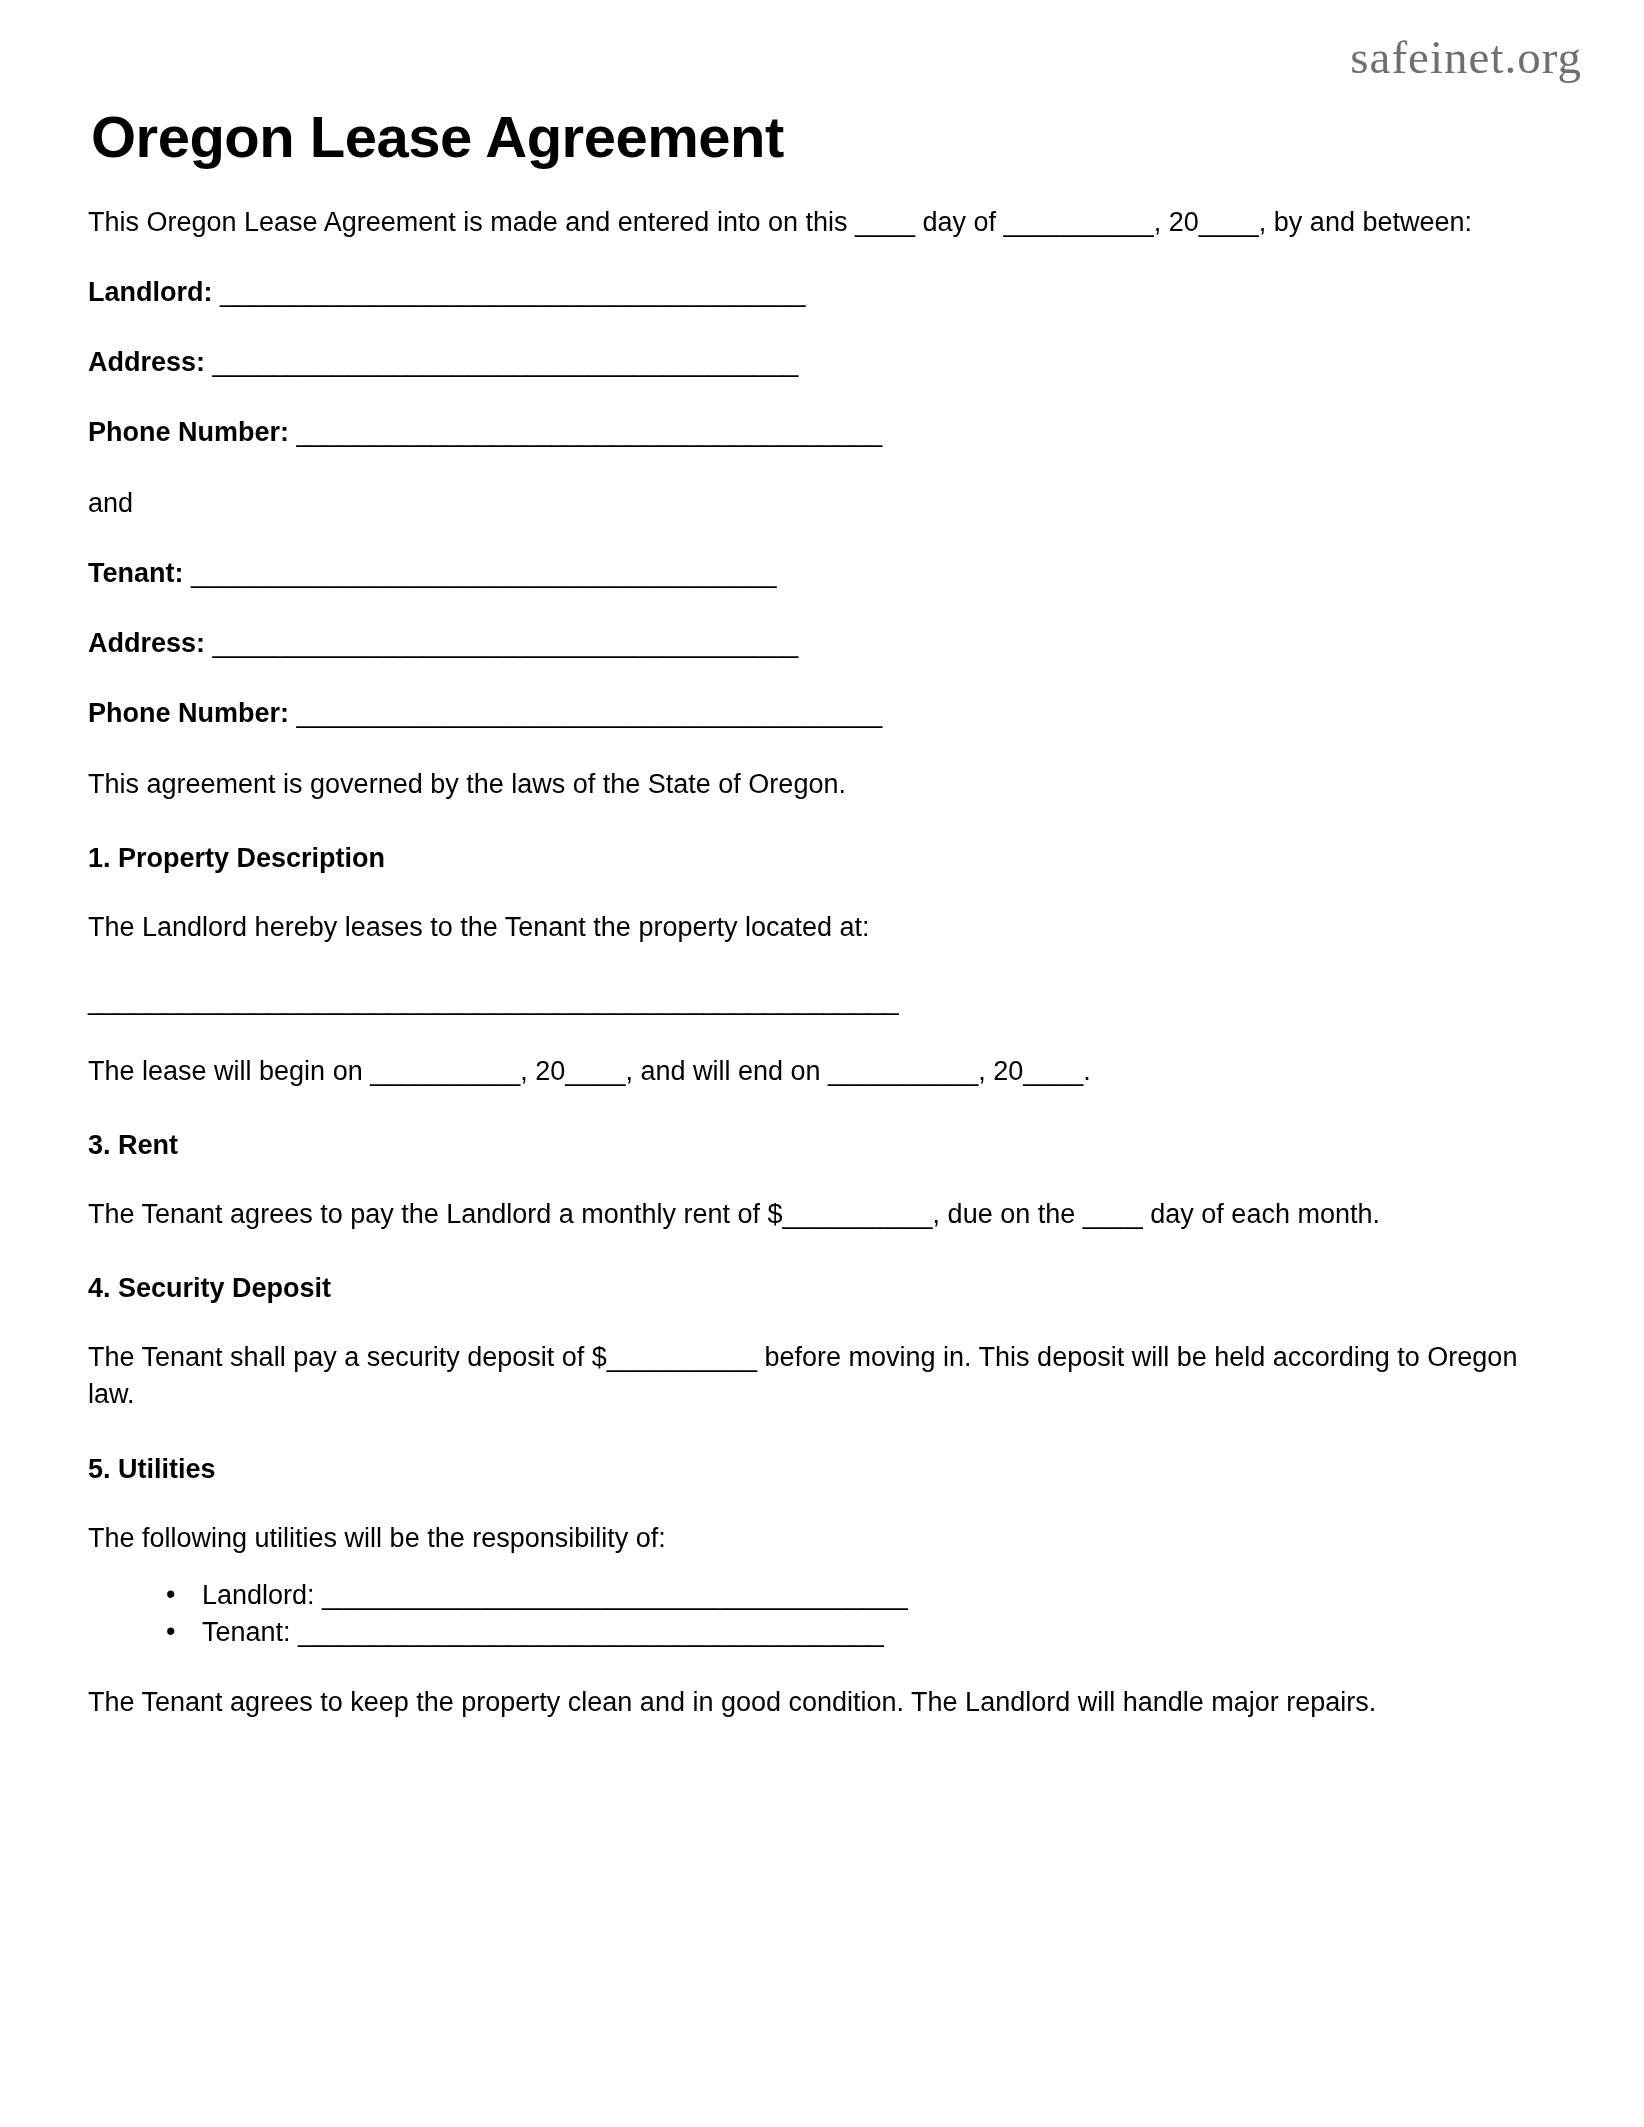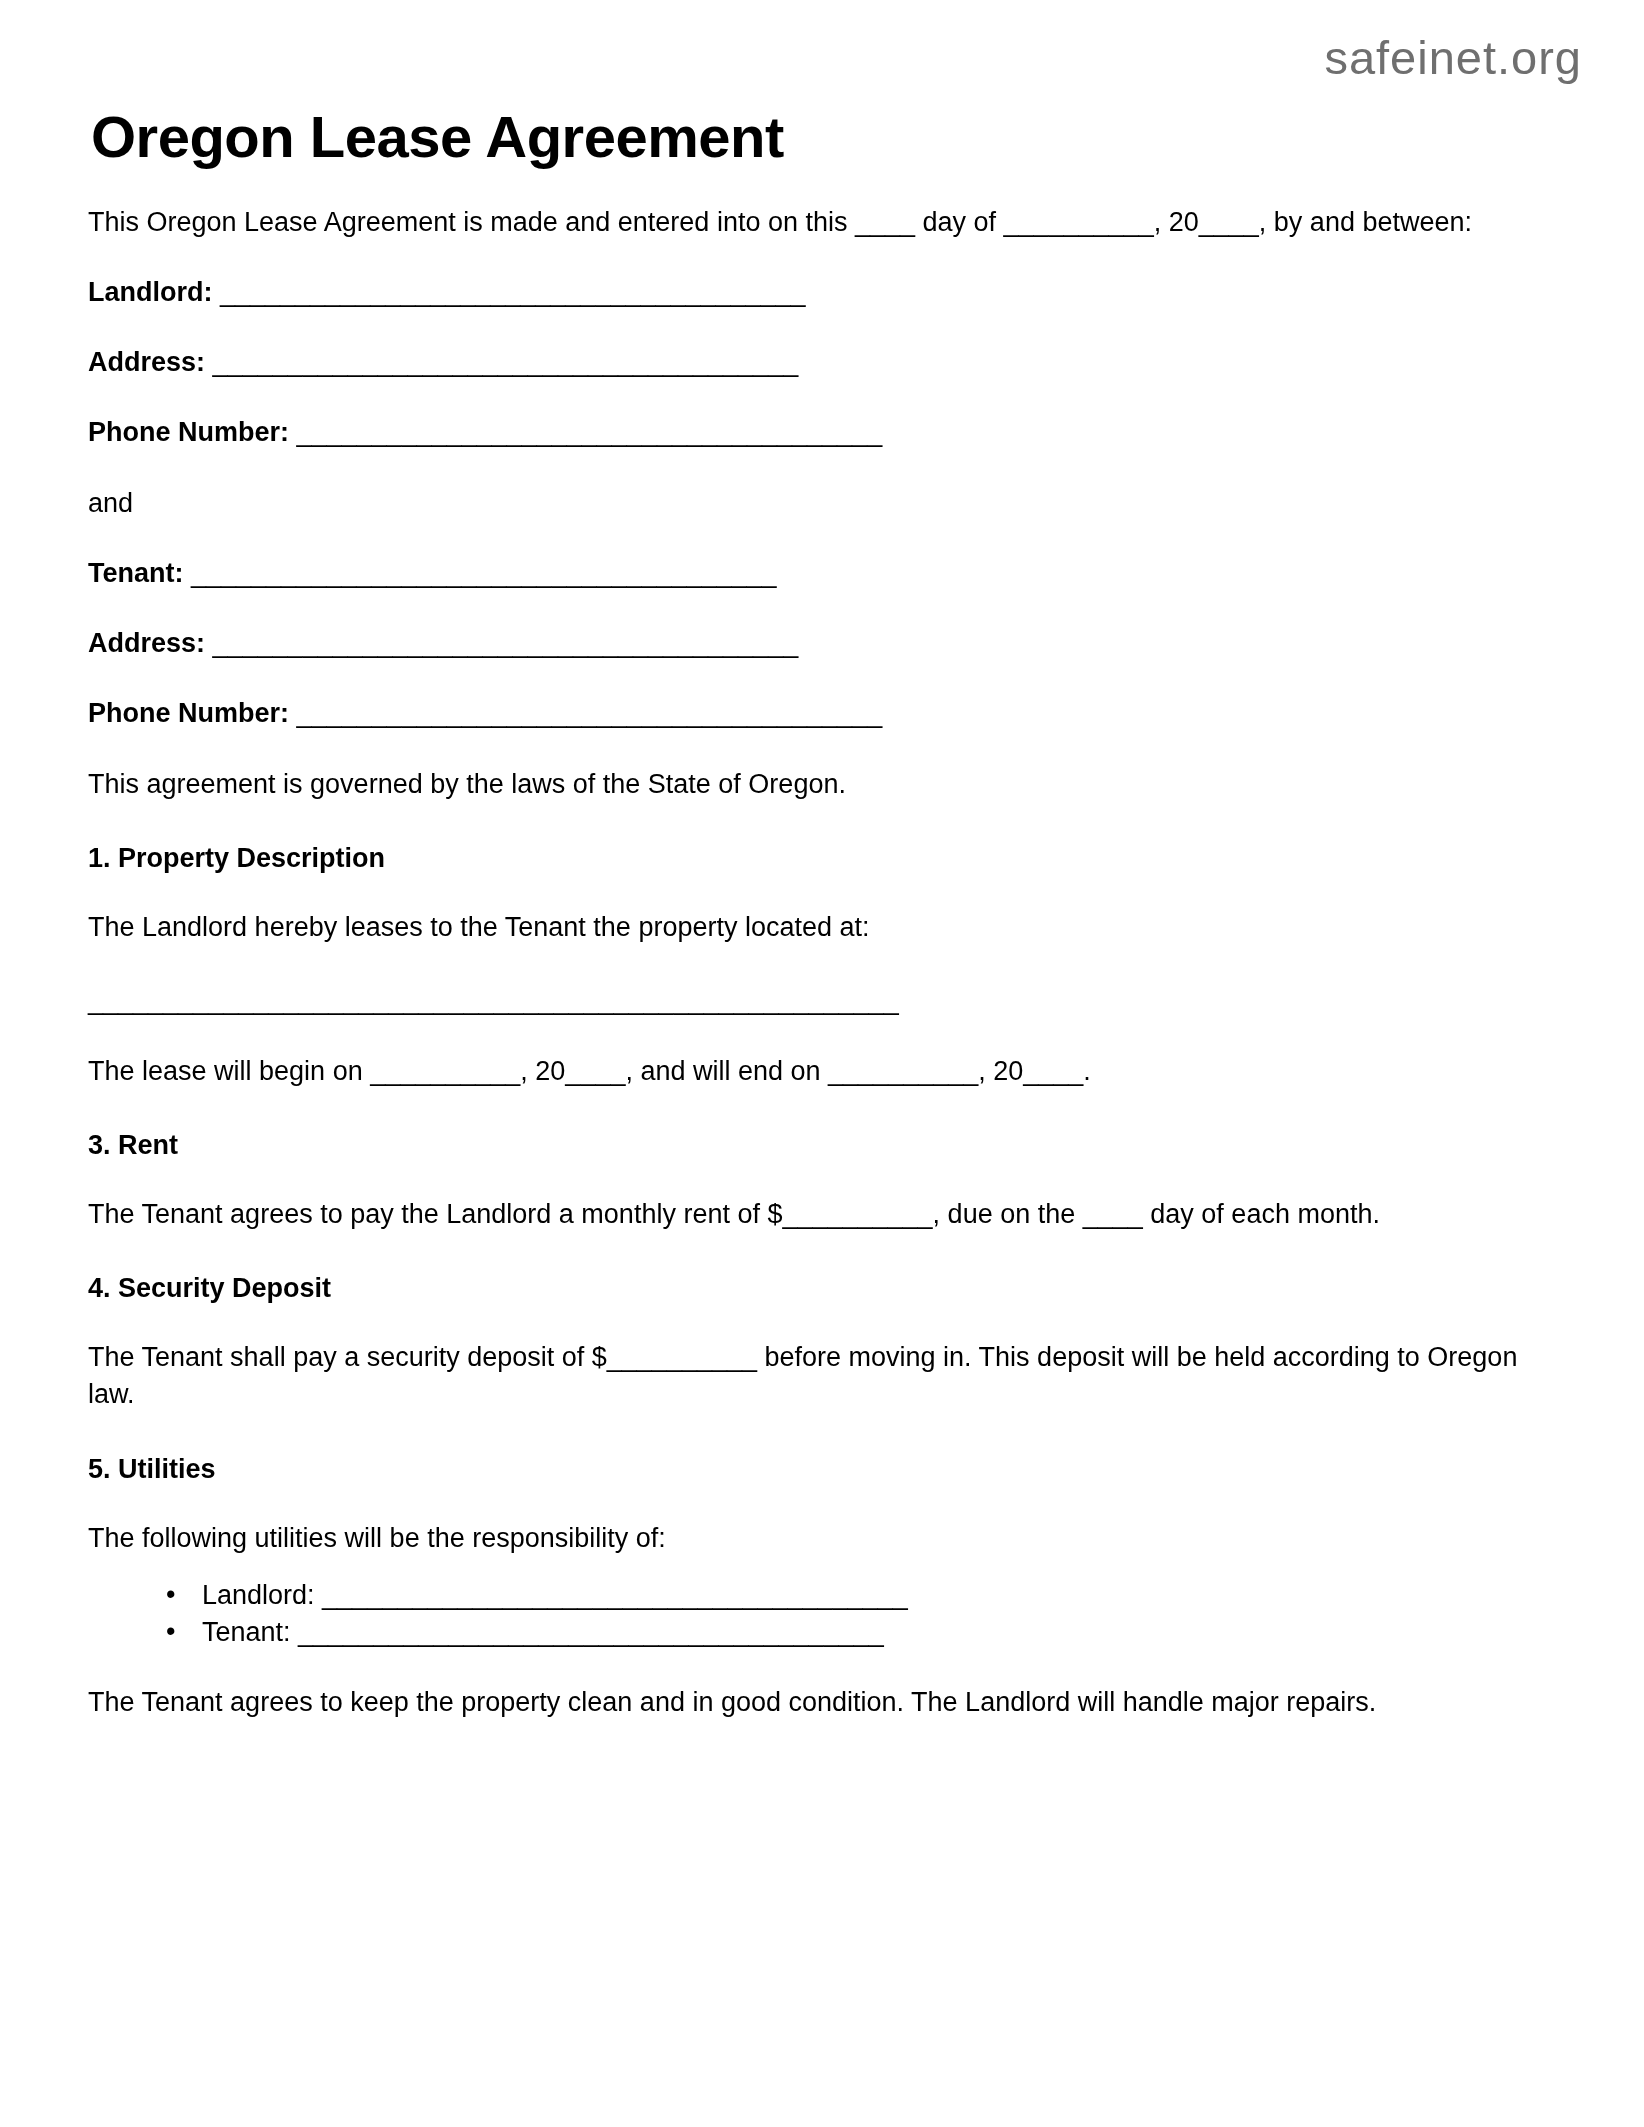--- a/index.html
+++ b/index.html
@@ -23,21 +23,21 @@
     background: #ffffff;
     box-sizing: border-box;
     padding: 0;
   }
 
   
   .watermark {
     position: absolute;
     top: 34px;
     right: 62px;
-    font-family: Liberation Sans, sans-serif;
+    font-family: Liberation Serif, serif;
     font-size: 47px;
     letter-spacing: 1px;
     color: #6f6f6f;
     line-height: 1;
     white-space: nowrap;
   }
 
   
   .content {
     position: absolute;

